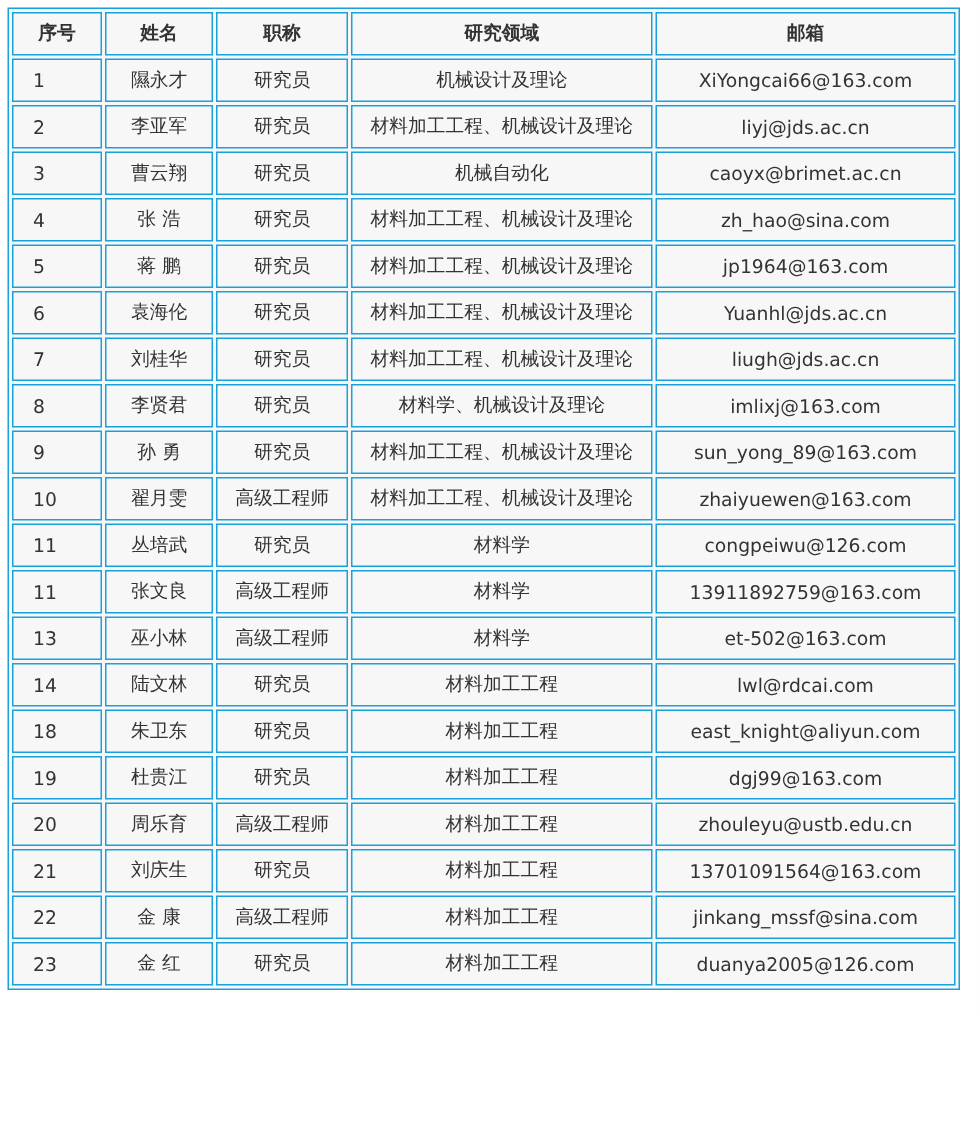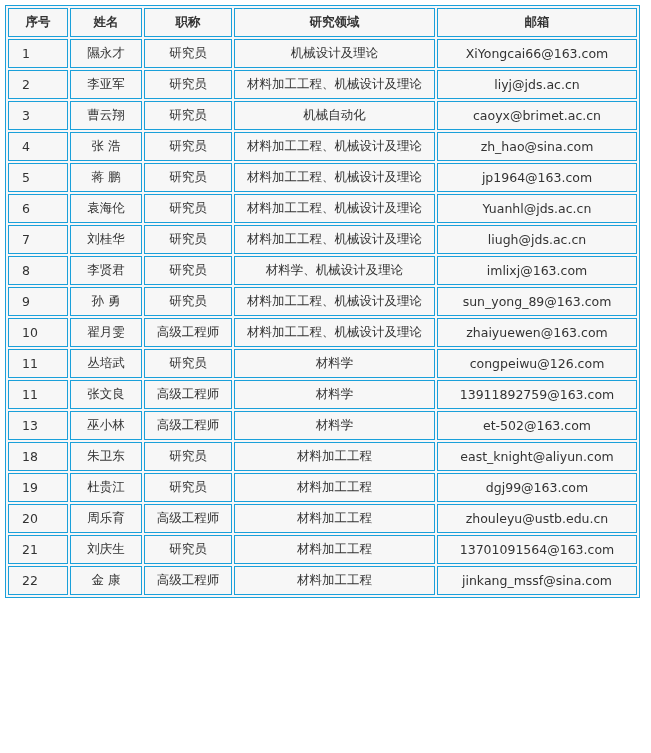--- a/index.html
+++ b/index.html
@@ -162,20 +162,27 @@
           <td>13911892759@163.com</td>
         </tr>
         <tr>
           <td class="col-no">13</td>
           <td>巫小林</td>
           <td>高级工程师</td>
           <td>材料学</td>
           <td>et-502@163.com</td>
         </tr>
         <tr>
+          <td class="col-no">14</td>
+          <td>陆文林</td>
+          <td>研究员</td>
+          <td>材料加工工程</td>
+          <td>lwl@rdcai.com</td>
+        </tr>
+        <tr>
           <td class="col-no">18</td>
           <td>朱卫东</td>
           <td>研究员</td>
           <td>材料加工工程</td>
           <td>east_knight@aliyun.com</td>
         </tr>
         <tr>
           <td class="col-no">19</td>
           <td>杜贵江</td>
           <td>研究员</td>
@@ -195,16 +202,23 @@
           <td>研究员</td>
           <td>材料加工工程</td>
           <td>13701091564@163.com</td>
         </tr>
         <tr>
           <td class="col-no">22</td>
           <td>金 康</td>
           <td>高级工程师</td>
           <td>材料加工工程</td>
           <td>jinkang_mssf@sina.com</td>
+        </tr>
+        <tr>
+          <td class="col-no">23</td>
+          <td>金 红</td>
+          <td>研究员</td>
+          <td>材料加工工程</td>
+          <td>duanya2005@126.com</td>
         </tr>
       </tbody>
   </table>
 </div>
 
 </body></html>

